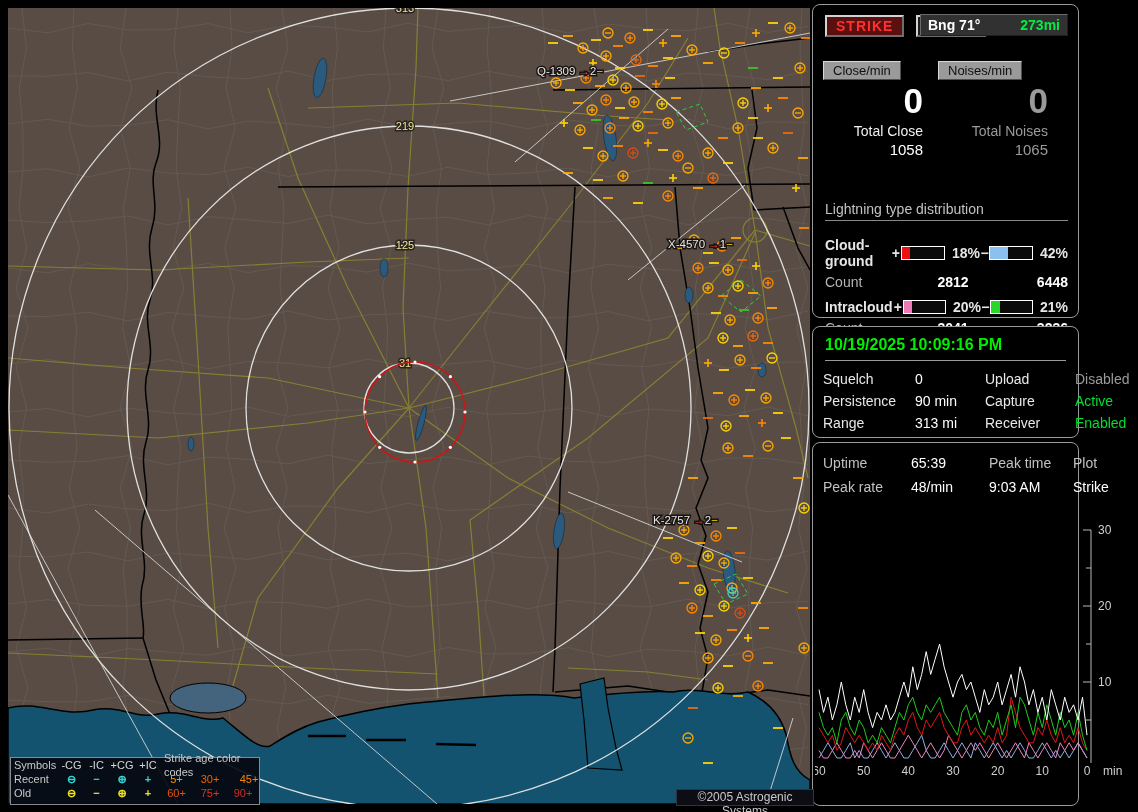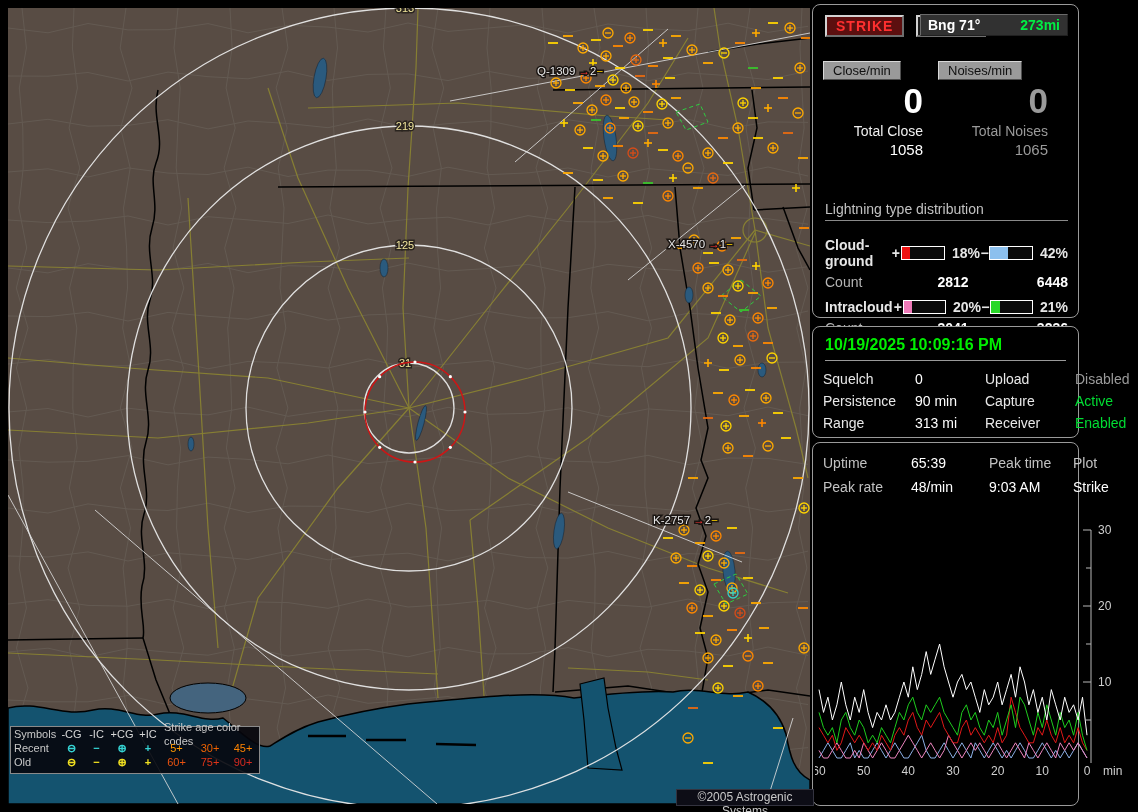--- a/index.html
+++ b/index.html
@@ -3,21 +3,21 @@
 <meta charset="utf-8">
 <style>
   html,body{margin:0;padding:0;background:#000;width:1138px;height:812px;overflow:hidden;
     font-family:"Liberation Sans",sans-serif;-webkit-font-smoothing:antialiased;}
   #stage{position:relative;width:1138px;height:812px;background:#000;}
   
   #map{position:absolute;left:8px;top:8px;width:802px;height:796px;background:#584c44;display:block;}
   .rlabel{font:11px "Liberation Sans",sans-serif;fill:#efe49a;paint-order:stroke;stroke:#2a241f;stroke-width:3px;text-anchor:middle;}
   .slabel{font:11.5px "Liberation Sans",sans-serif;fill:#e6e6e6;paint-order:stroke;stroke:#1a1512;stroke-width:3px;}
   
-  #legend{position:absolute;left:10px;top:726px;width:248px;height:46px;background:rgba(6,6,12,.9);
+  #legend{position:absolute;left:10px;top:757px;width:248px;height:46px;background:rgba(6,6,12,.9);
     border:1px solid #8a8a8a;font-size:11px;color:#c8c8c8;line-height:14px;z-index:5;}
   .lrow{display:flex;align-items:center;height:14px;padding-left:3px;}
   .lc{flex:0 0 auto;text-align:center;}
   .lc0{width:44px;text-align:left;}.lc1{width:27px;}.lc2{width:23px;}.lc3{width:28px;}.lc4{width:24px;}
   .lc5{width:33px;}.lc6{width:34px;}.lc7{width:32px;}
   .lhead{color:#d8d8d8;}
   .agetitle{flex:1;text-align:left;padding-left:4px;color:#c8c8c8;}
   .sym{font-size:11px;font-weight:bold;}
   #copyright{position:absolute;left:676px;top:789px;width:136px;height:15px;background:#0d0d16;
     border:1px solid #33333f;color:#c8c8c8;font-size:12px;line-height:14px;text-align:center;z-index:5;}
@@ -534,21 +534,21 @@
       <span class="agetitle">Strike age color codes</span>
     </div>
     <div class="lrow">
       <span class="lc lc0">Recent</span>
       <span class="lc lc1 sym" style="color: rgb(53, 211, 211);">⊖</span>
       <span class="lc lc2 sym" style="color: rgb(53, 211, 211);">−</span>
       <span class="lc lc3 sym" style="color: rgb(53, 211, 211);">⊕</span>
       <span class="lc lc4 sym" style="color: rgb(53, 211, 211);">+</span>
       <span class="lc lc5" style="color: rgb(255, 153, 0);">5+</span>
       <span class="lc lc6" style="color: rgb(238, 98, 0);">30+</span>
-      <span class="lc lc7" style="color: rgb(255, 132, 0);">45+</span>
+      <span class="lc lc7" style="color: rgb(255, 132, 0); margin-left: 6px;">45+</span>
     </div>
     <div class="lrow">
       <span class="lc lc0">Old</span>
       <span class="lc lc1 sym" style="color: rgb(240, 224, 32);">⊖</span>
       <span class="lc lc2 sym" style="color: rgb(240, 224, 32);">−</span>
       <span class="lc lc3 sym" style="color: rgb(240, 224, 32);">⊕</span>
       <span class="lc lc4 sym" style="color: rgb(240, 224, 32);">+</span>
       <span class="lc lc5" style="color: rgb(232, 82, 16);">60+</span>
       <span class="lc lc6" style="color: rgb(224, 52, 24);">75+</span>
       <span class="lc lc7" style="color: rgb(212, 42, 32);">90+</span>

